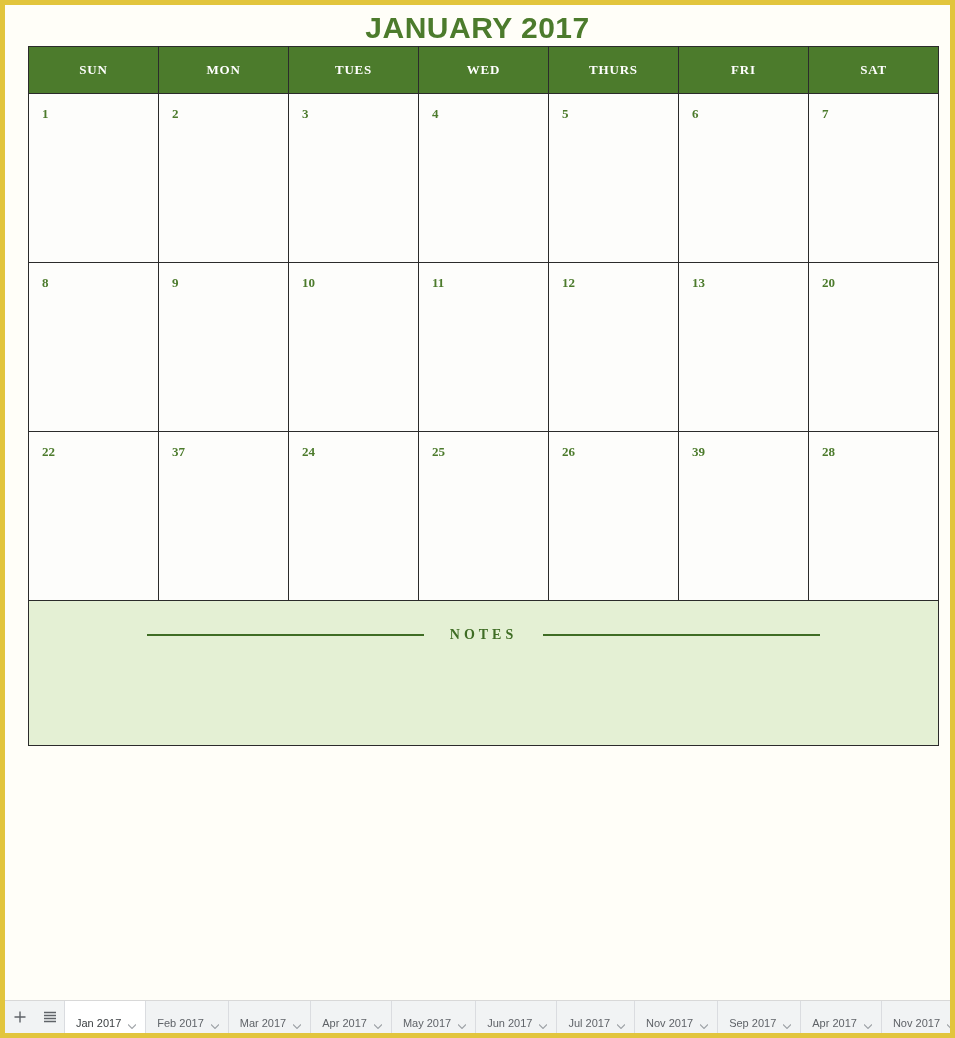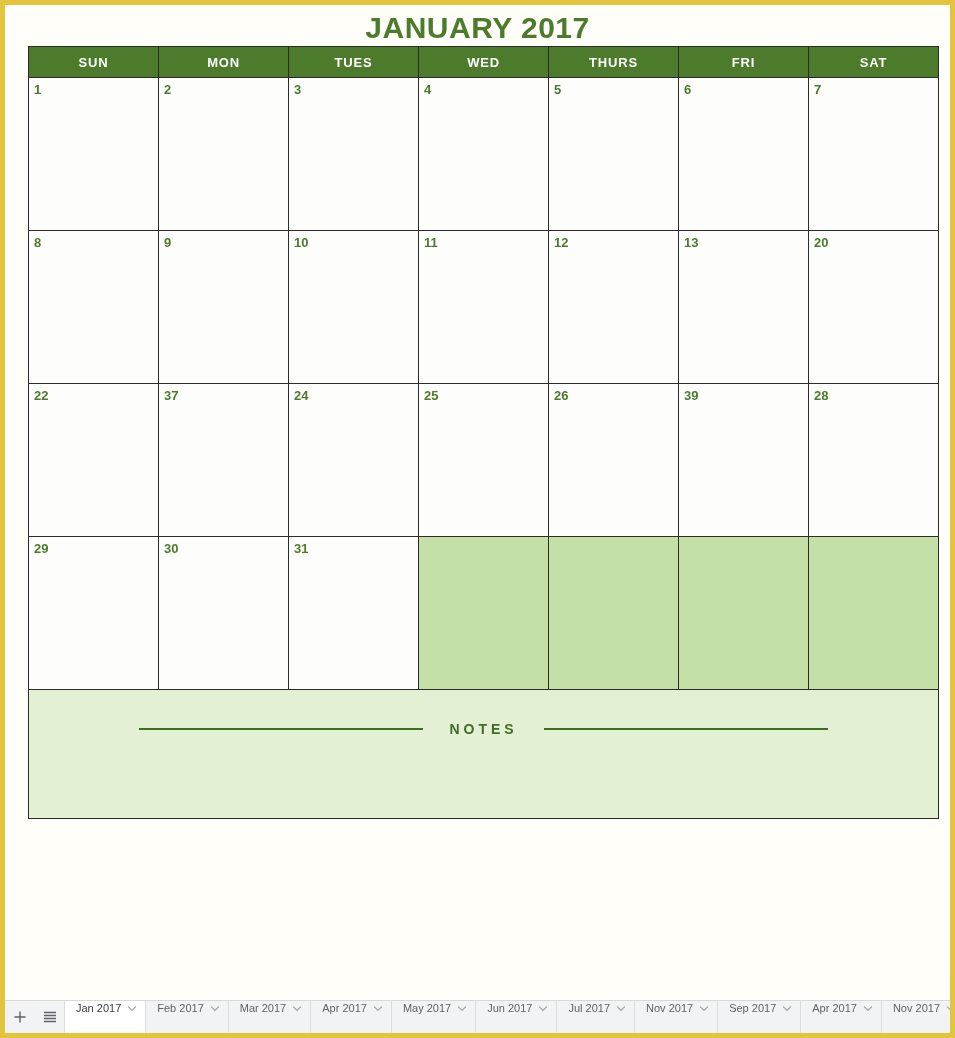--- a/index.html
+++ b/index.html
@@ -57,22 +57,23 @@
     top: 41px;
     width: 910px;
     border-collapse: collapse;
     table-layout: fixed;
   }
   #calendar-grid col { width: 130px; }
 
   #calendar-grid th,
   #calendar-grid td {
     border: 1px solid #2b2b2b;
-    padding: 0;
+    padding: 8px;
     margin: 0;
+    font-family: Liberation Serif, serif;
   }
 
   
   .weekday-head {
     background: #4c7b2c;
     color: #ffffff;
     font-size: 13px;
     font-weight: bold;
     letter-spacing: 0.8px;
     height: 30px;
@@ -112,21 +113,20 @@
     display: block;
     position: relative;
   }
   .notes-heading {
     display: flex;
     align-items: center;
     justify-content: center;
     gap: 26px;
     padding: 18px 110px 0 110px;
     box-sizing: border-box;
-    margin-top: 13px;
   }
   .notes-rule {
     flex: 1 1 auto;
     height: 0;
     border-top: 2px solid #3f6d25;
   }
   .notes-label {
     font-size: 14px;
     font-weight: bold;
     color: #3f6d25;
@@ -155,23 +155,23 @@
     justify-content: center;
     color: #5f6368;
     background: #f1f3f4;
     cursor: pointer;
   }
   .tabbar-btn svg { display: block; }
 
   .sheet-tab {
     flex: 0 0 auto;
     display: flex;
-    align-items: center;
+    align-items: flex-end;
     gap: 7px;
-    padding: 0 9px 18px 11px;
+    padding: 0 9px 4px 11px;
     font-size: 11px;
     color: #5f6368;
     background: #f1f3f4;
     border-right: 1px solid #dadce0;
     border-left: 1px solid #dadce0;
     margin-left: -1px;
     white-space: nowrap;
     cursor: pointer;
   }
   .sheet-tab.is-active {
@@ -272,43 +272,20 @@
               <span class="day-number">25</span>
             </td>
             <td class="day-cell">
               <span class="day-number">26</span>
             </td>
             <td class="day-cell">
               <span class="day-number">39</span>
             </td>
             <td class="day-cell">
               <span class="day-number">28</span>
-            </td>
-          </tr>
-          <tr>
-            <td class="day-cell">
-              <span class="day-number">29</span>
-            </td>
-            <td class="day-cell">
-              <span class="day-number">30</span>
-            </td>
-            <td class="day-cell">
-              <span class="day-number">31</span>
-            </td>
-            <td class="day-cell is-filler">
-              <span class="day-number"></span>
-            </td>
-            <td class="day-cell is-filler">
-              <span class="day-number"></span>
-            </td>
-            <td class="day-cell is-filler">
-              <span class="day-number"></span>
-            </td>
-            <td class="day-cell is-filler">
-              <span class="day-number"></span>
             </td>
           </tr>
         </tbody>
       <tbody>
         <tr>
           <td class="notes-cell" colspan="7">
             <div class="notes-inner">
               <div class="notes-heading">
                 <span class="notes-rule"></span>
                 <span class="notes-label">NOTES</span>

